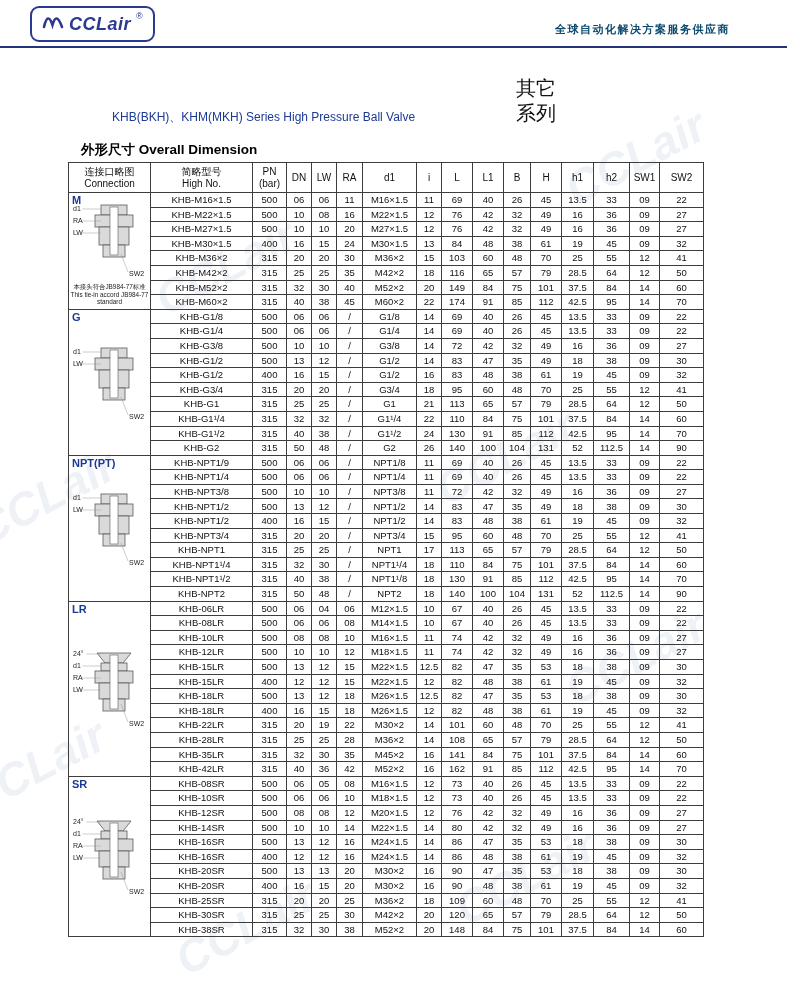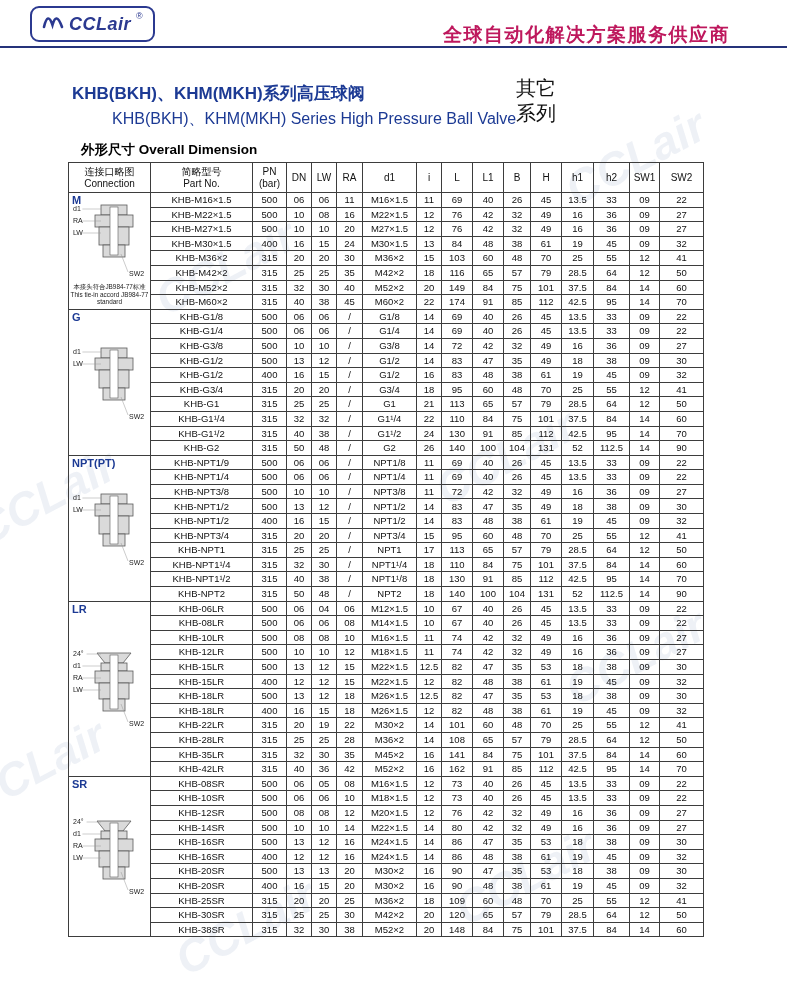--- a/index.html
+++ b/index.html
@@ -6,26 +6,26 @@
   html,body{background:#9a9a9a;}
   .page{position:relative;width:787px;height:1007px;background:#ffffff;margin:0 auto;
         font-family:"Liberation Sans",sans-serif;overflow:hidden;}
   .watermark{position:absolute;font-style:italic;font-weight:bold;font-size:46px;
         color:rgba(70,100,160,0.09);white-space:nowrap;pointer-events:none;z-index:0;}
   
   .logo{position:absolute;left:30px;top:6px;height:36px;border:2px solid #2b3990;border-radius:9px;
         display:flex;align-items:center;padding:0 10px;gap:5px;background:#fff;z-index:2;}
   .logo-text{color:#2b3990;font-weight:bold;font-style:italic;font-size:18px;letter-spacing:.5px;}
   .logo-reg{color:#2b3990;font-size:9px;align-self:flex-start;margin-top:3px;}
-  .slogan{position:absolute;right:57px;top:22px;color:#be185d;font-size:19px;font-weight:bold;
+  .slogan{position:absolute;right:57px;top:22px;color:#0c4a6e;font-size:11px;font-weight:bold;
         letter-spacing:1.5px;z-index:2;}
   .top-rule{position:absolute;left:0;top:46px;width:787px;height:2px;background:#25337a;z-index:2;}
   
   .title-zh{position:absolute;left:72px;top:82px;color:#1c3a94;font-size:17px;font-weight:bold;z-index:2;}
-  .title-en{position:absolute;left:72px;top:109px;color:#1c3a94;font-size:16px;z-index:2;padding-left:40px;}
+  .title-en{position:absolute;left:72px;top:109px;color:#1c3a94;font-size:12px;z-index:2;padding-left:40px;}
   .side-tab{position:absolute;left:500px;top:76px;height:52px;display:flex;align-items:flex-start;z-index:2;}
   .side-tab .bars{width:7px;border-left:2px solid #151515;border-right:2px solid #151515;margin-right:9px;}
   .side-tab .txt{font-family:"Liberation Serif",serif;font-size:20px;color:#111;line-height:1.25;}
   .section-heading{position:absolute;left:72px;top:141px;font-size:13.5px;font-weight:bold;color:#000;z-index:2;margin-left:9px;}
   
   table.dim{position:absolute;left:68px;top:162px;width:550px;border-collapse:collapse;
         table-layout:fixed;font-size:9.5px;color:#111;background:transparent;z-index:1;}
   .dim th,.dim td{border:1px solid #3d3d3d;text-align:center;vertical-align:middle;padding:0 1px;overflow:hidden;}
   .dim thead th{height:30px;font-weight:normal;font-size:10px;line-height:1.18;background:transparent;}
   .dim tbody td{height:14.6px;line-height:1;}
@@ -55,21 +55,20 @@
       <svg width="22" height="20" viewBox="0 0 22 20">
         <path d="M2 15 C4.5 4,7.5 4,10.5 13 C13 4,16 4,20 15" stroke="#2b3990" fill="none" stroke-width="2.6" stroke-linecap="round"></path>
       </svg>
     </span>
     <span class="logo-text">CCLair</span>
     <span class="logo-reg">®</span>
   </div>
   <div class="slogan">全球自动化解决方案服务供应商</div>
   <div class="top-rule"></div>
 
-  <div class="title-zh">KHB(BKH)、KHM(MKH)系列高压球阀</div>
   <div class="title-en">KHB(BKH)、KHM(MKH) Series High Pressure Ball Valve</div>
   <div class="side-tab">
     <div class="bars"></div>
     <div class="txt">
       <div>其它</div>
       <div>系列</div>
     </div>
   </div>
 
   <div class="section-heading">外形尺寸 Overall Dimension</div>
@@ -94,21 +93,21 @@
         <col style="width:44px">
       </colgroup>
       <thead>
         <tr>
           <th>
             <div>连接口略图</div>
             <div>Connection</div>
           </th>
           <th>
             <div>简略型号</div>
-            <div>Part No.</div>
+            <div>High No.</div>
           </th>
           <th>
             <div>PN</div>
             <div>(bar)</div>
           </th>
           <th>DN</th>
           <th>LW</th>
           <th>RA</th>
           <th>d1</th>
           <th>i</th>

